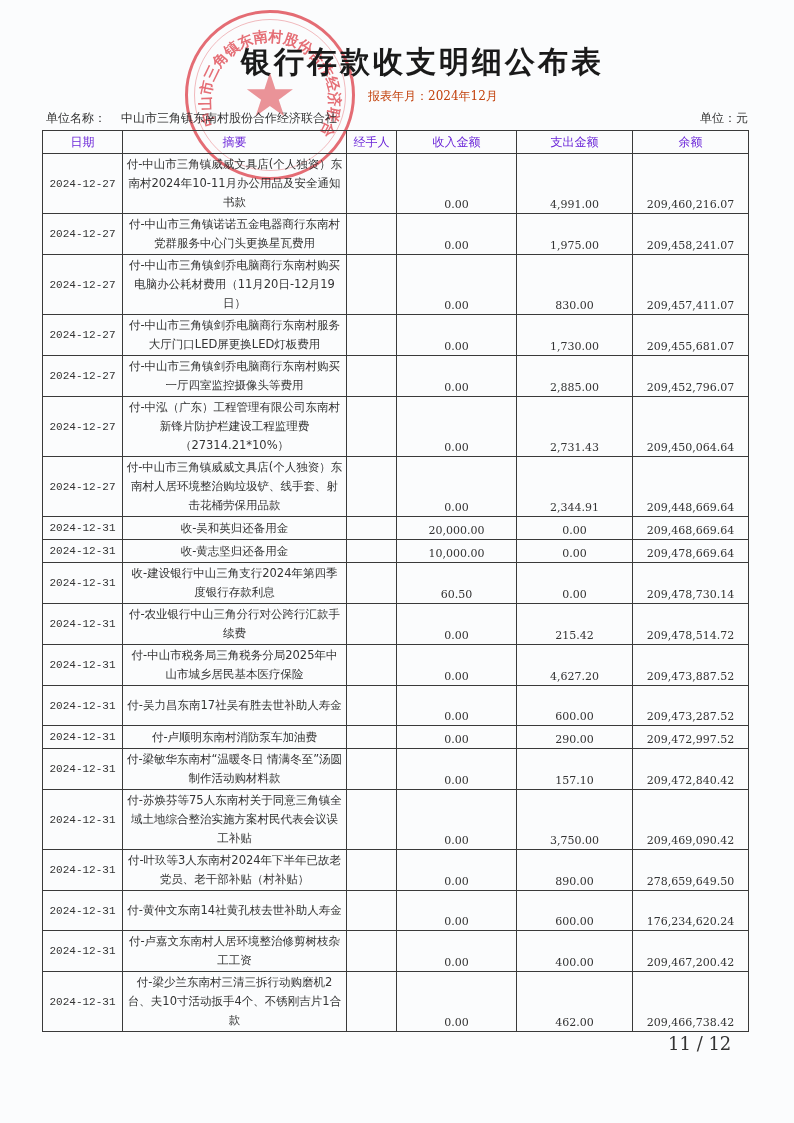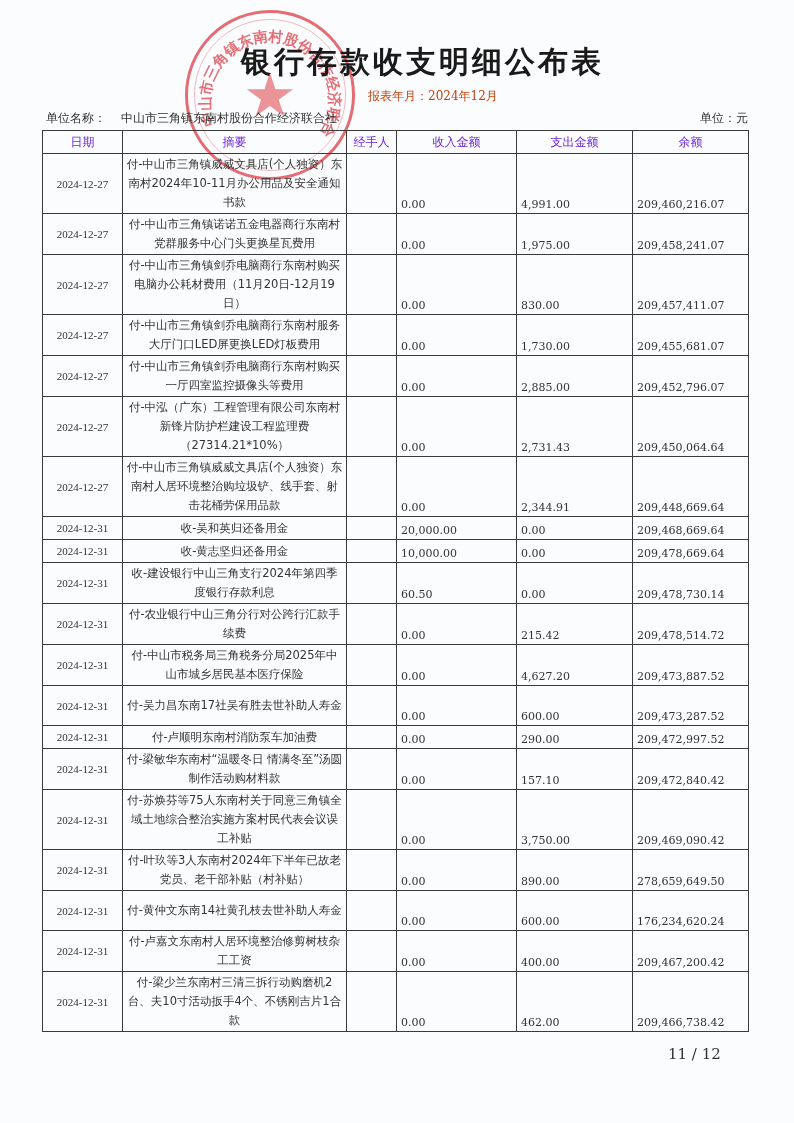--- a/index.html
+++ b/index.html
@@ -20,24 +20,24 @@
   }
   .unit-row .org-label { position:absolute; left:0; }
   .unit-row .org-name { position:absolute; left:75px; }
   .unit-row .unit { position:absolute; right:0; }
   table {
     position:absolute; top:130px; left:42px; border-collapse:collapse; table-layout:fixed;
     width:706px; font-size:11.5px;
   }
   th, td { border:1px solid #3a3a3a; padding:0 4px; }
   th { height:22px; font-weight:normal; font-family: "DejaVu Sans", "Liberation Sans", sans-serif; color:#6d28d9; font-size:12px; }
-  td.date { text-align:center; color:#333; font-family: Liberation Serif, serif; font-size:11px; }
+  td.date { text-align:center; color:#333; font-family: Liberation Mono, monospace; font-size:11px; }
   td.desc { text-align:center; line-height:19px; color:#333; font-family: "DejaVu Sans", "Liberation Sans", sans-serif; font-size:11.5px; padding:1px 3px; }
-  td.num { text-align:left; vertical-align:bottom; padding-bottom:2px; font-family:"DejaVu Serif", serif; font-size:11px; color:#333; }
-  .page-num { position:absolute; top:1033px; left:668px; font-size:15px; color:#333;margin-top:12px; }
+  td.num { text-align:center; vertical-align:bottom; padding-bottom:2px; font-family:"DejaVu Serif", serif; font-size:11px; color:#333; }
+  .page-num { position:absolute; top:1033px; left:668px; font-size:18px; color:#333; }
   .stamp {
     position:absolute; left:185px; top:10px; width:170px; height:170px; border-radius:50%;
     border:3px solid rgba(220,60,70,0.75); box-sizing:border-box; pointer-events:none;
   }
   .stamp-inner {
     position:absolute; left:6px; top:6px; right:6px; bottom:6px; border-radius:50%;
     border:1px solid rgba(220,60,70,0.35);
   }
   .stamp-star {
     position:absolute; left:50%; top:50%; transform:translate(-50%,-50%);

